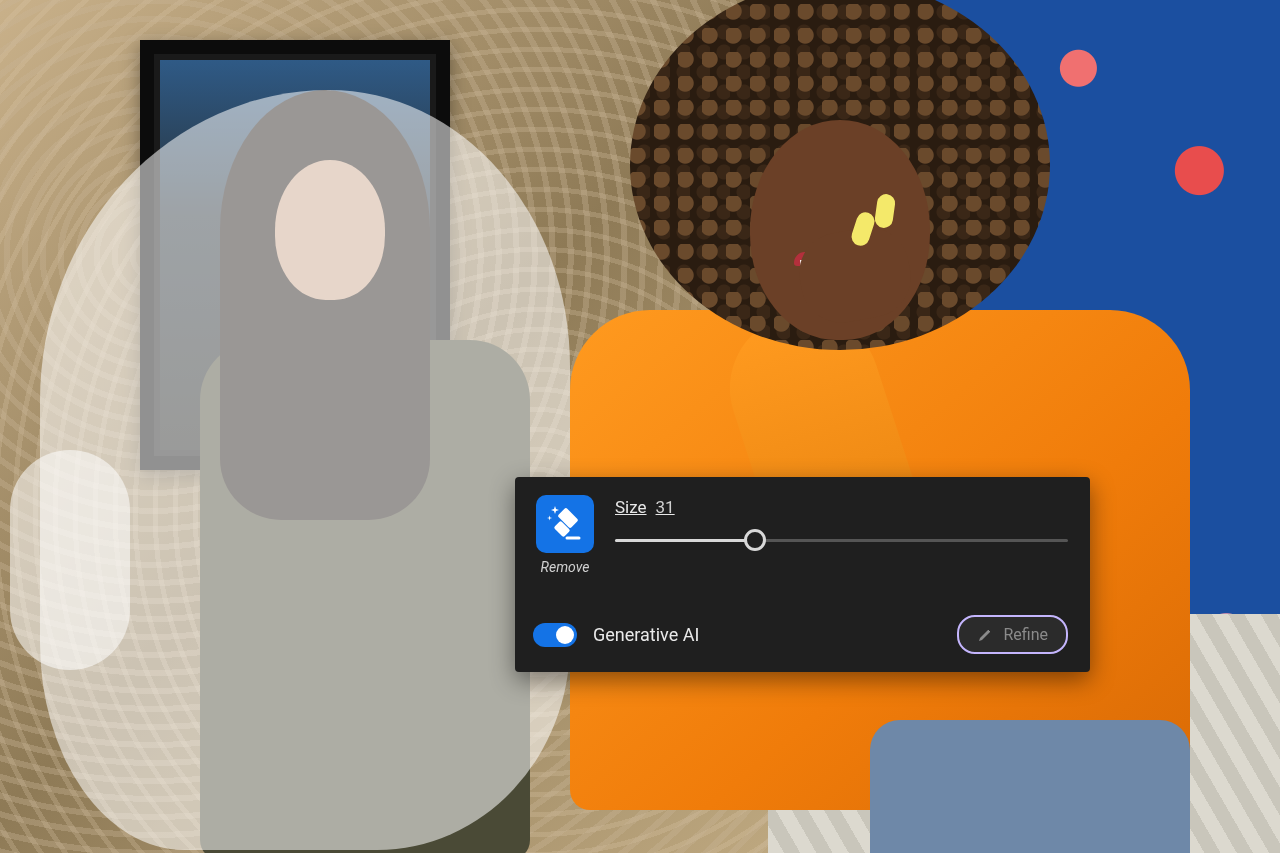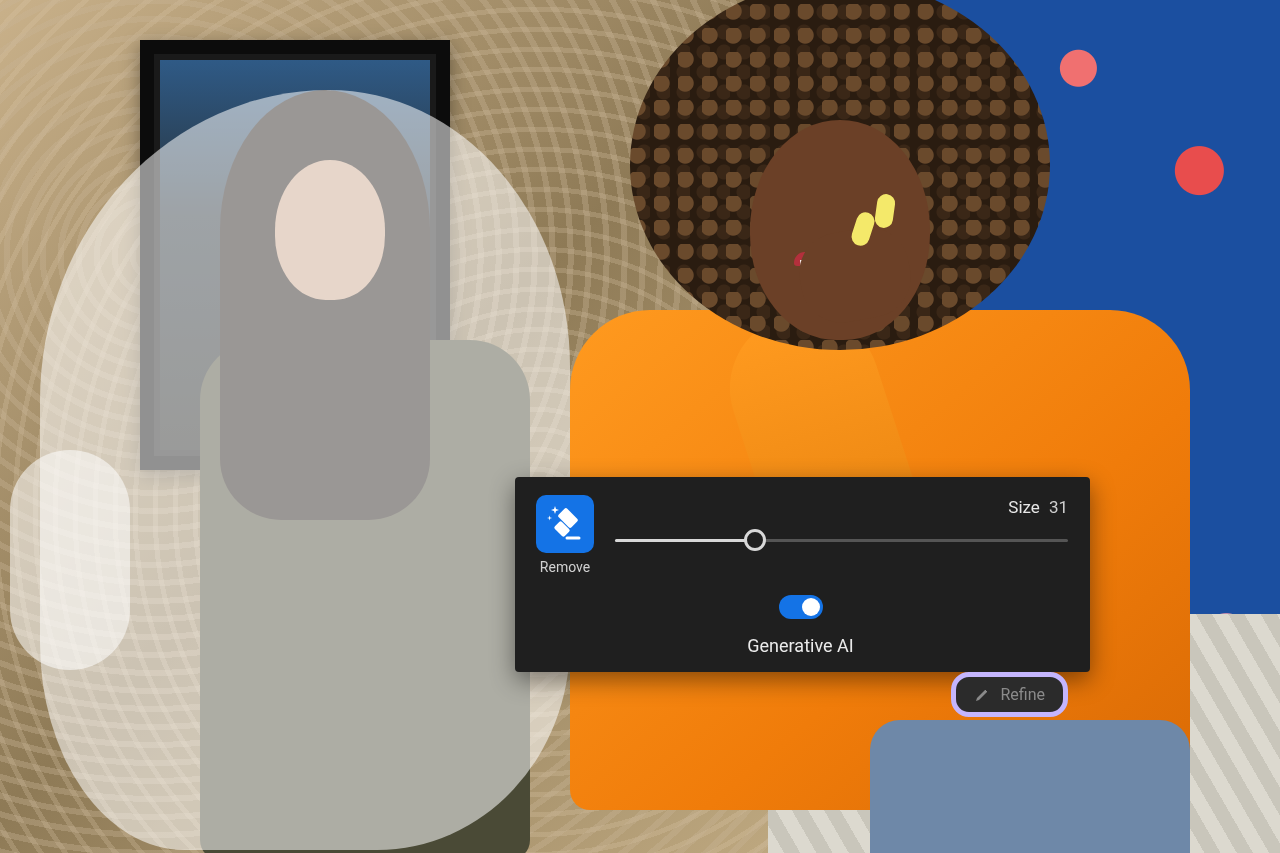--- a/index.html
+++ b/index.html
@@ -149,62 +149,62 @@
       left:515px; top:477px;
       width:575px; height:195px;
       background:#1f1f1f;
       border-radius:4px;
       color:#e8e8e8;
       padding:18px 22px 18px 18px;
       box-shadow:0 8px 24px rgba(0,0,0,.45);
       display:flex; flex-direction:column; gap:20px;
     }
     .row-top { display:flex; align-items:flex-start; gap:18px; }
-    .tool-block { display:flex; flex-direction:column; align-items:center; gap:6px; width:64px; }
+    .tool-block { display:flex; flex-direction:column; align-items:center; gap:6px; width:64px;font-style:italic; }
     .tool-icon {
       width:58px; height:58px; border-radius:10px;
       background:#1473e6;
       display:flex; align-items:center; justify-content:center;
       position:relative;
     }
     .tool-label { font-size:14px; color:#d0d0d0; }
 
     .size-block { flex:1; display:flex; flex-direction:column; gap:12px; margin-top:2px;}
-    .size-header { display:flex; justify-content:flex-end; font-size:17px; }
+    .size-header { display:flex; justify-content:flex-start; font-size:17px;text-decoration:underline; }
     .size-value { color:#d0d0d0;margin-left:9px; }
 
     .slider {
       position:relative; height:22px; display:flex; align-items:center;
     }
     .slider-track {
       height:3px; width:100%; background:#555; border-radius:2px; position:relative;
     }
     .slider-fill {
       position:absolute; left:0; top:0; height:3px; background:#d8d8d8; border-radius:2px;
     }
     .slider-thumb {
       position:absolute; top:50%; width:22px; height:22px; background:#1f1f1f;
       border:3px solid #d8d8d8; border-radius:50%; transform:translate(-50%,-50%);
     }
 
-    .row-bottom { display:flex; align-items:center; gap:16px; margin-top:auto;flex-direction:column; }
+    .row-bottom { display:flex; align-items:center; gap:16px; margin-top:auto; }
     .toggle {
       width:44px; height:24px; background:#1473e6; border-radius:14px; position:relative;
       flex:0 0 auto;
     }
     .toggle-knob {
       position:absolute; right:3px; top:3px; width:18px; height:18px; background:#fff; border-radius:50%;
     }
     .toggle-label { font-size:18px; color:#eaeaea; }
 
     .refine-btn {
       margin-left:auto;
       display:flex; align-items:center; gap:10px;
       background:#2b2b2b; color:#8a8a8a;
-      border:5px solid #c4b5fd;
+      border:2px solid #c4b5fd;
       padding:8px 18px; border-radius:18px;
       font-size:16px;
     }
     .pencil {
       width:16px; height:16px;
     }
   </style>
 </head>
 <body>
 

